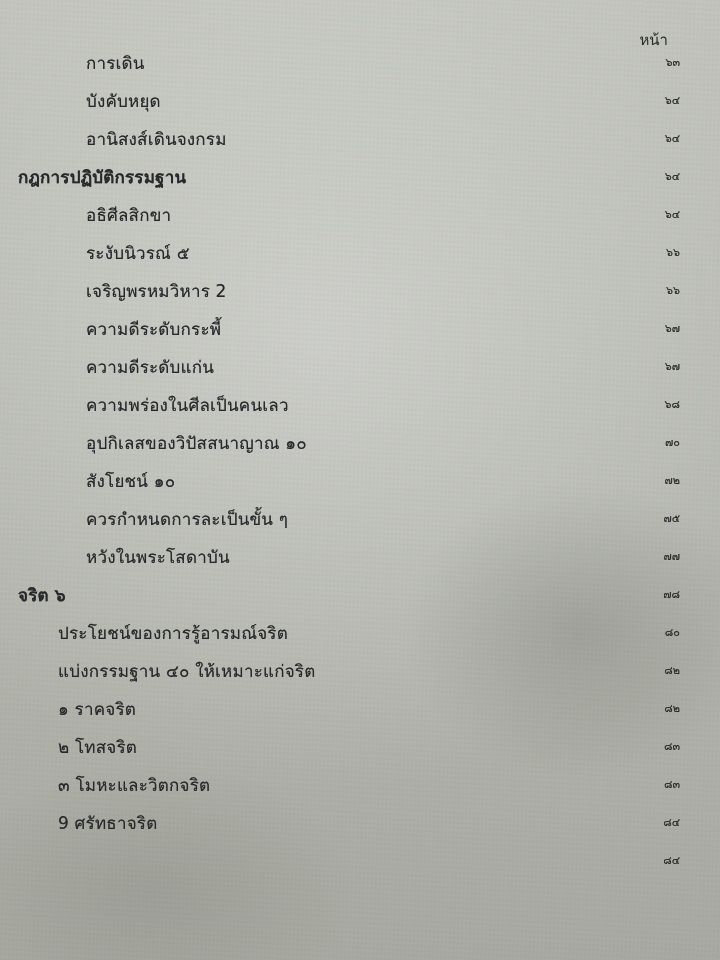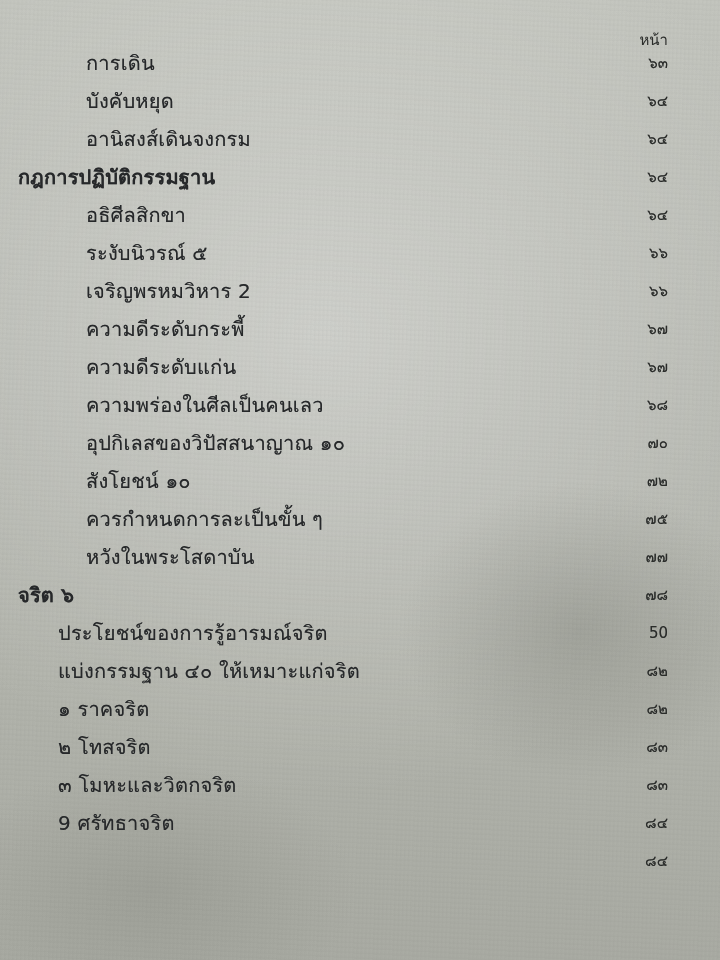--- a/index.html
+++ b/index.html
@@ -87,31 +87,32 @@
   }
 
   .row {
     position: relative;
     height: 38px;
     line-height: 38px;
     white-space: nowrap;
   }
   .label {
     position: absolute;
-    font-size: 20px;
+    font-size: 17px;
     color: #26282a;
     letter-spacing: 0.2px;
     text-shadow: 0 0 0.6px rgba(40,42,44,0.5);
   }
   .page-no {
     position: absolute;
-    right: 52px;
-    font-size: 15px;
+    right: 40px;
+    font-size: 11px;
     color: #2a2c2a;
     text-shadow: 0 0 0.6px rgba(40,42,44,0.5);
+    font-family: Liberation Mono, monospace;
   }
 
   
   .ind-0 .label { left: 18px; }
   .ind-1 .label { left: 58px; }
   .ind-2 .label { left: 86px; }
 
   .bold .label { font-weight: bold; }
 </style>
 </head>
@@ -183,21 +184,21 @@
         <div class="row ind-2">
           <span class="label">หวังในพระโสดาบัน</span>
           <span class="page-no">๗๗</span>
         </div>
         <div class="row ind-0 bold">
           <span class="label">จริต ๖</span>
           <span class="page-no">๗๘</span>
         </div>
         <div class="row ind-1">
           <span class="label">ประโยชน์ของการรู้อารมณ์จริต</span>
-          <span class="page-no">50</span>
+          <span class="page-no">๘๐</span>
         </div>
         <div class="row ind-1">
           <span class="label">แบ่งกรรมฐาน ๔๐  ให้เหมาะแก่จริต</span>
           <span class="page-no">๘๒</span>
         </div>
         <div class="row ind-1">
           <span class="label">๑ ราคจริต</span>
           <span class="page-no">๘๒</span>
         </div>
         <div class="row ind-1">

